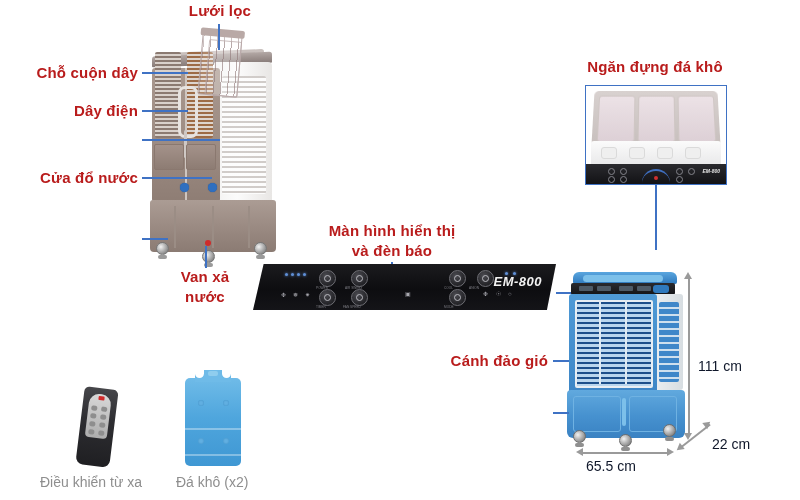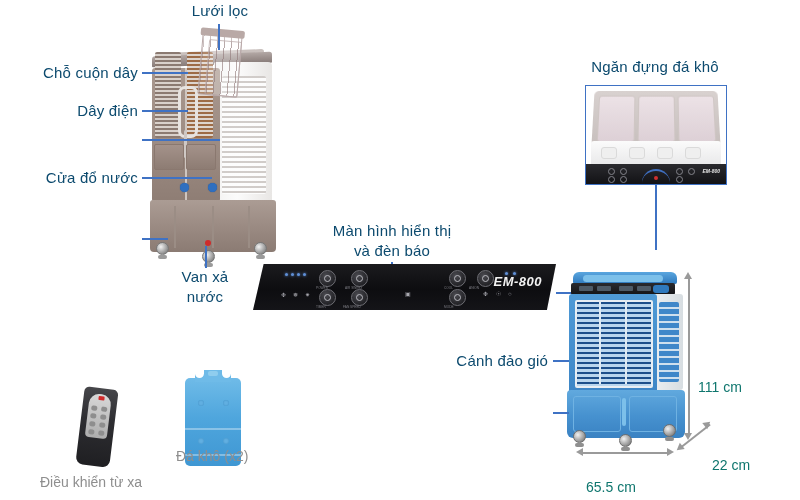--- a/index.html
+++ b/index.html
@@ -7,25 +7,26 @@
     width:800px;height:500px;overflow:hidden;
     background:#ffffff;
     font-family:"Liberation Sans", sans-serif;
     position:relative;
   }
   #stage{position:absolute;left:0;top:0;width:800px;height:500px;}
 
   
   .label{
     position:absolute;
-    color:#0c4a6e;
+    color:#b91c1c;
     font-size:15px;
     line-height:18px;
     white-space:pre;
     letter-spacing:.2px;
+    font-weight:bold;
   }
   .label.ctr{text-align:center;}
   .label.rt{text-align:right;}
 
   
   .lead-h{position:absolute;height:2px;background:#3f72c4;}
   .lead-v{position:absolute;width:2px;background:#3f72c4;}
 
   
   #cooler-main{position:absolute;left:150px;top:44px;width:124px;height:212px;}
@@ -214,21 +215,21 @@
     border-radius:4px 4px 6px 6px;
   }
   .cb-basedoor{position:absolute;top:124px;width:46px;height:34px;border:1px solid #6fb2e2;border-radius:3px;}
   .cb-handle{position:absolute;left:55px;top:126px;width:4px;height:28px;background:#7cc0ea;border-radius:2px;}
   .cb-caster{position:absolute;width:13px;height:15px;}
   .cb-caster i{display:block;width:11px;height:11px;border-radius:50%;
     background:radial-gradient(circle at 35% 35%,#f2f2f2,#8e8e8e 70%,#4d4d4d);border:1px solid #6e6e6e;}
   .cb-caster b{display:block;width:9px;height:4px;margin:0 auto;background:#8f8f8f;border-radius:2px;}
 
   
-  .dim{position:absolute;color:#0f766e;font-size:14px;margin-top:21px;}
+  .dim{position:absolute;color:#0f172a;font-size:14px;}
   .dimline{position:absolute;background:#9a9a9a;}
   .arrow{position:absolute;width:0;height:0;}
 
   
   #remote{position:absolute;left:80px;top:388px;width:34px;height:78px;transform:rotate(7deg);}
   .rm-body{
     position:absolute;inset:0;
     background:linear-gradient(180deg,#46464a 0%,#2e2e32 40%,#1f1f22 100%);
     border-radius:5px 5px 7px 7px;
   }
@@ -468,15 +469,15 @@
     <div class="ip-notch" style="left:10px;"></div>
     <div class="ip-notch" style="left:37px;"></div>
     <div class="ip-tab"></div>
     <div class="ip-band" style="top:58px;"></div>
     <div class="ip-band" style="top:84px;"></div>
     <div class="ip-dimple" style="left:13px;top:30px;"></div>
     <div class="ip-dimple" style="left:38px;top:30px;"></div>
     <div class="ip-dimple" style="left:13px;top:68px;"></div>
     <div class="ip-dimple" style="left:38px;top:68px;"></div>
   </div>
-  <div class="cap" style="left:176px;top:448px;">Đá khô (x2)</div>
+  <div class="cap" style="left:176px;top:474px;">Đá khô (x2)</div>
 
 </div>
 
 </body></html>

